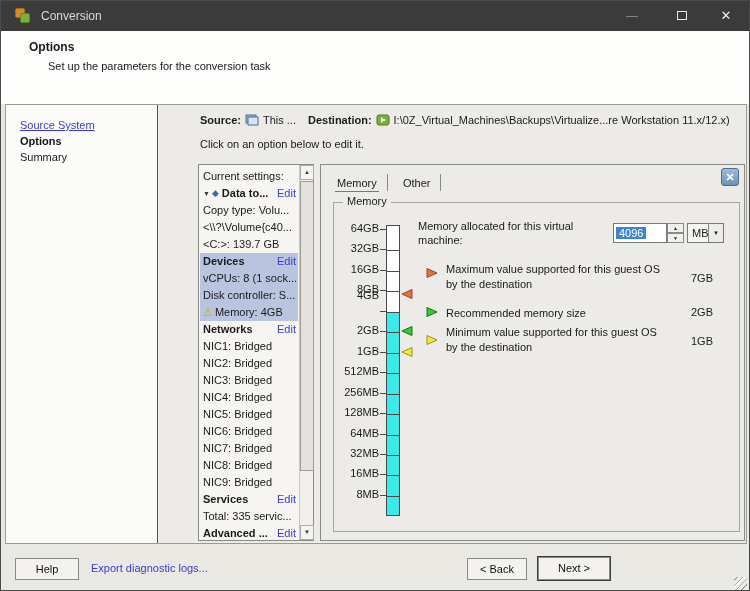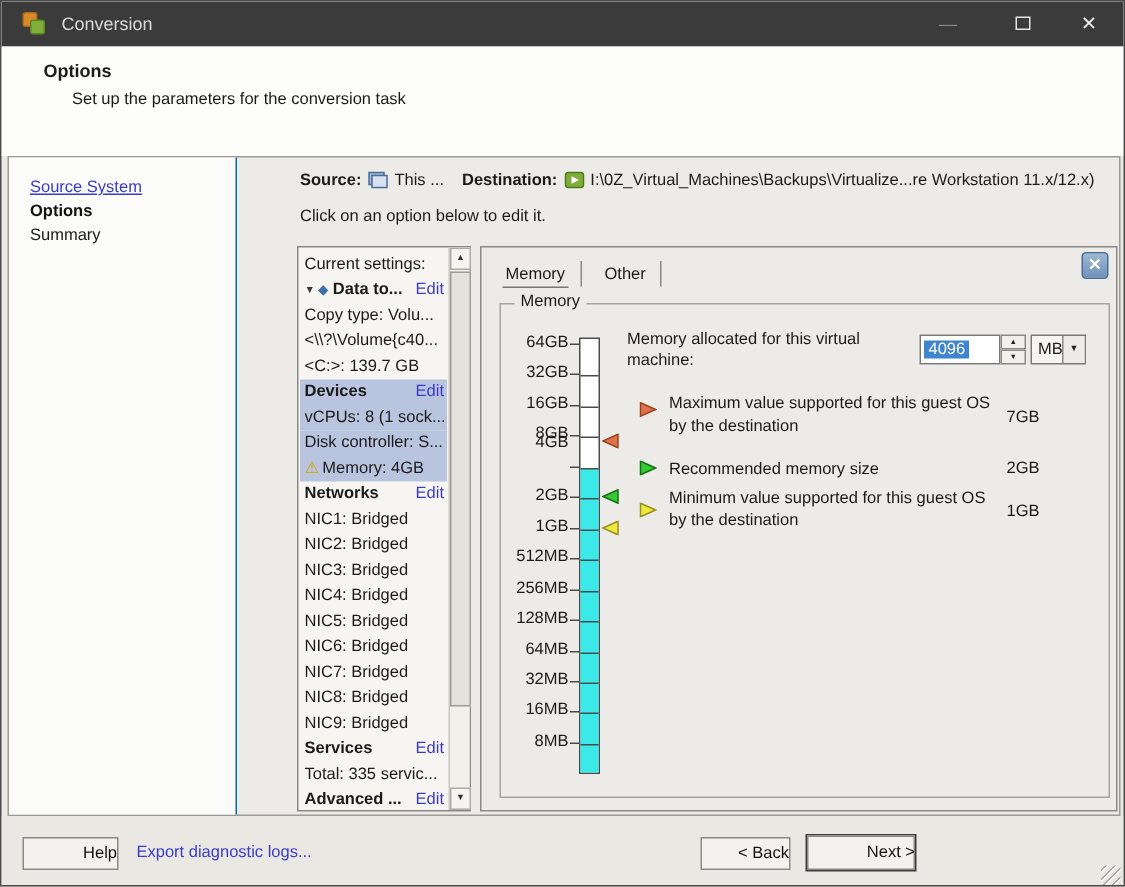--- a/index.html
+++ b/index.html
@@ -79,26 +79,26 @@
   .text-input { position:absolute; left:292px; top:58px; width:54px; height:20px; background:#fff; border:1px solid #7A7A74; line-height:18px; padding-left:2px; }
   .text-input .sel { background:#3E84CE; color:#fff; padding:0 3px; }
   .spinner { position:absolute; left:346px; top:58px; width:17px; height:20px; }
   .spin-btn { position:absolute; left:0; width:17px; height:10px; background:#F1F0EC; border:1px solid #8A8A84; font-size:5px; line-height:8px; text-align:center; color:#222; cursor:pointer; }
   .spin-up { top:0; } .spin-dn { top:10px; }
   .combo { position:absolute; left:366px; top:58px; width:37px; height:20px; background:#F6F5F1; border:1px solid #7A7A74; line-height:18px; }
   .combo .val { padding-left:4px; }
   .combo .arrow { position:absolute; right:0; top:0; width:15px; height:18px; background:#EDECE8; border-left:1px solid #8A8A84; font-size:6px; line-height:18px; text-align:center; color:#222; cursor:pointer; }
 
   .legend-text { position:absolute; left:125px; width:218px; line-height:15px; }
-  .legend-val { position:absolute; left:330px; width:62px; text-align:center; }
+  .legend-val { position:absolute; left:330px; width:62px; text-align:right; }
   .legend-tri { position:absolute; left:105px; }
 
   
   .footer { position:absolute; left:0; top:543px; width:100%; height:48px; background:#E9E8E3; }
-  .btn { position:absolute; background:#F3F2EE; border:1px solid #8A8A84; text-align:right; font-size:11px; color:#111; cursor:pointer; }
+  .btn { position:absolute; background:#F3F2EE; border:1px solid #8A8A84; text-align:center; font-size:11px; color:#111; cursor:pointer; }
   .btn-help { left:14px; top:14px; width:64px; height:22px; line-height:20px; }
   .btn-back { left:466px; top:14px; width:60px; height:22px; line-height:20px; }
   .btn-next { left:536px; top:12px; width:74px; height:25px; line-height:22px; border:1px solid #3C3C3C; box-shadow:inset 0 0 0 1px #8A8A84; }
   .btn-cancel { left:673px; top:14px; width:70px; height:22px; line-height:20px;margin-top:40px; }
   .export-link { position:absolute; left:90px; top:18px; color:#3B3BC8; cursor:pointer; }
   .resize-grip { position:absolute; right:2px; bottom:2px; width:13px; height:13px;
                  background:repeating-linear-gradient(135deg, transparent 0 2px, #A9A8A2 2px 3px, #FDFDFD 3px 4px); }
 </style>
 </head>
 <body>

